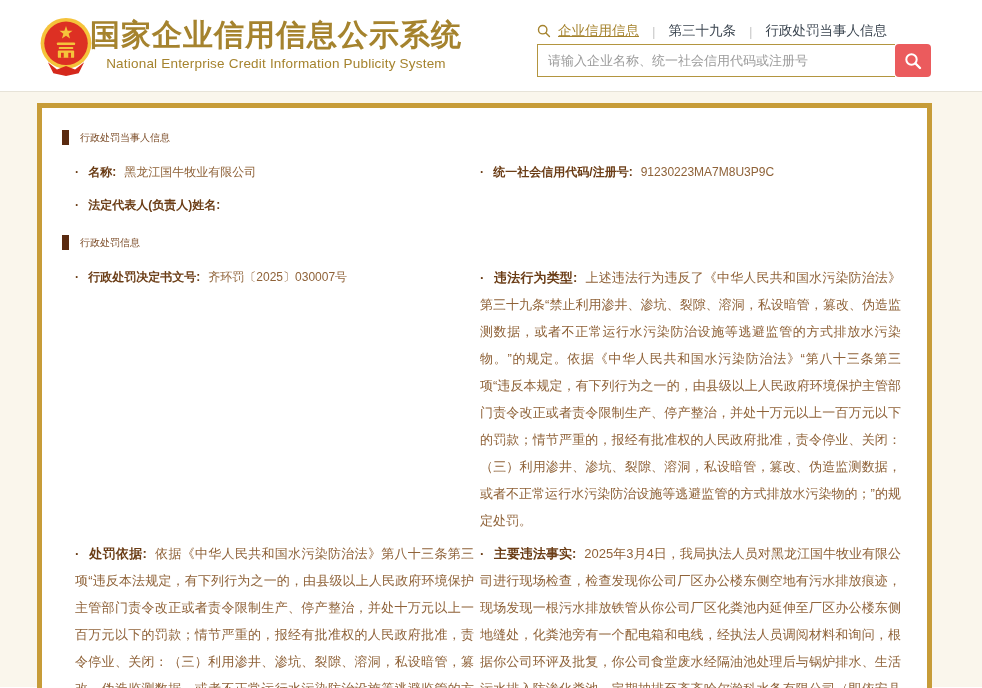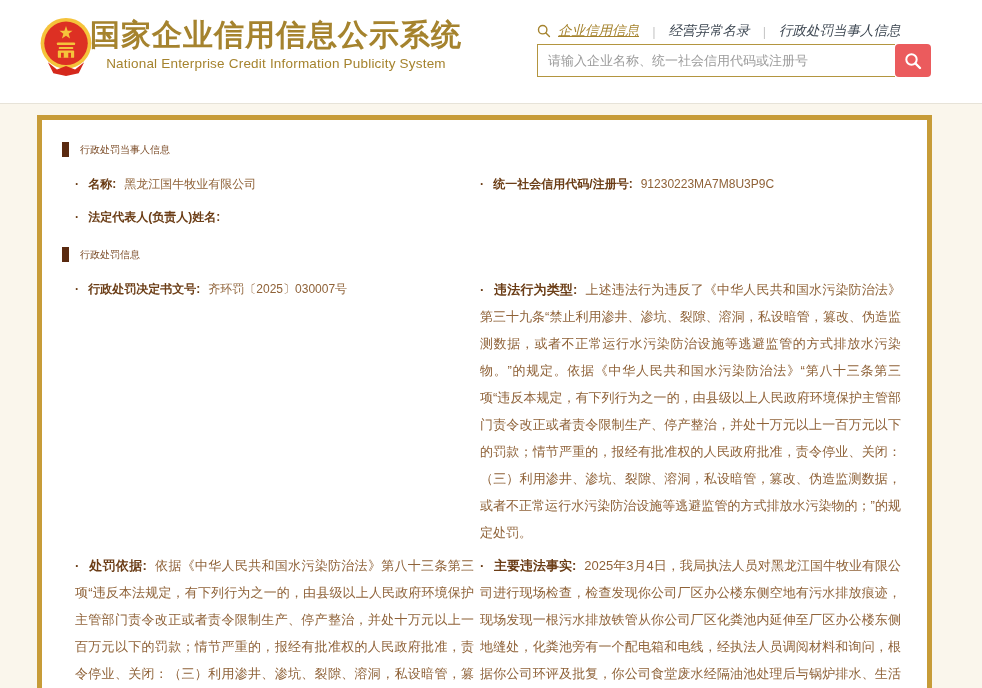--- a/index.html
+++ b/index.html
@@ -1,28 +1,28 @@
 <!DOCTYPE html>
 <html><head>
 <meta charset="utf-8">
 <style>
   * { margin:0; padding:0; box-sizing:border-box; }
   html,body { width:982px; height:688px; overflow:hidden; background:#fff;
     font-family:"Liberation Sans","DejaVu Sans",sans-serif; }
 
   
-  .header { position:relative; width:982px; height:104px; background:#ffffff;
+  .header { position:relative; width:982px; height:92px; background:#ffffff;
     border-bottom:1px solid #e7e3d8; }
   .logo { position:absolute; left:37px; top:15px; width:58px; height:62px; }
   .title-block { position:absolute; left:90px; top:18px; }
   .main-title { font-size:30px; font-weight:bold; color:#a5832e; letter-spacing:1px; line-height:34px; }
   .sub-title { font-size:13.5px; color:#a5832e; margin-top:4px; letter-spacing:0.2px;text-align:center; }
 
   .top-nav { position:absolute; left:537px; top:22px; display:flex; align-items:center;
-    font-size:13.5px; color:#3b4550;font-style:italic; }
+    font-size:13.5px; color:#3b4550; }
   .top-nav .nav-search-icon { margin-right:7px; display:inline-flex; }
   .nav-link { color:#3b4550; cursor:pointer; }
   .nav-link.active { color:#a5832e; text-decoration:underline; }
   .nav-sep { color:#c9c9c9; margin:0 13px; }
 
   .search-bar { position:absolute; left:537px; top:44px; width:394px; height:33px; display:flex; }
   .search-input { flex:1; height:33px; border:1px solid #b3953f; border-right:none;
     padding:8px 10px; font-size:13px; color:#555; outline:none; background:#fff;
     font-family:"Liberation Sans","DejaVu Sans",sans-serif; }
   .search-input::placeholder { color:#9b9b9b; }
@@ -70,21 +70,21 @@
 
   <div class="top-nav">
     <span class="nav-search-icon">
       <svg width="14" height="14" viewBox="0 0 16 16">
           <circle cx="6.5" cy="6.5" r="4.8" fill="none" stroke="#a5832e" stroke-width="1.6"></circle>
           <line x1="10.2" y1="10.2" x2="14.2" y2="14.2" stroke="#a5832e" stroke-width="1.6" stroke-linecap="round"></line>
         </svg>
     </span>
     <span class="nav-link active">企业信用信息</span>
     <span class="nav-sep">|</span>
-    <span class="nav-link">经营异常名录</span>
+    <span class="nav-link">第三十九条</span>
     <span class="nav-sep">|</span>
     <span class="nav-link">行政处罚当事人信息</span>
   </div>
 
   <div class="search-bar">
     <input class="search-input" type="text" placeholder="请输入企业名称、统一社会信用代码或注册号" style="">
     <button class="search-btn">
       <span style="display:inline-flex;">
         <svg width="18" height="18" viewBox="0 0 18 18">
             <circle cx="7.5" cy="7.5" r="5.2" fill="none" stroke="#ffffff" stroke-width="2"></circle>

